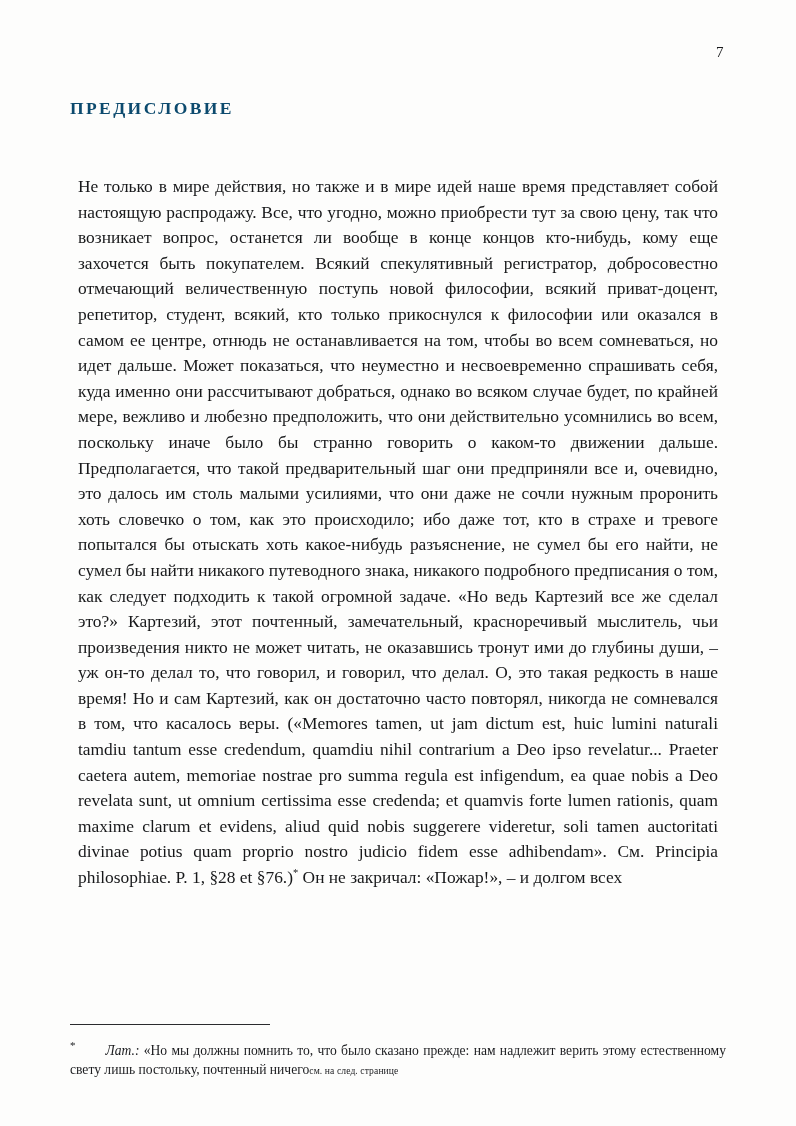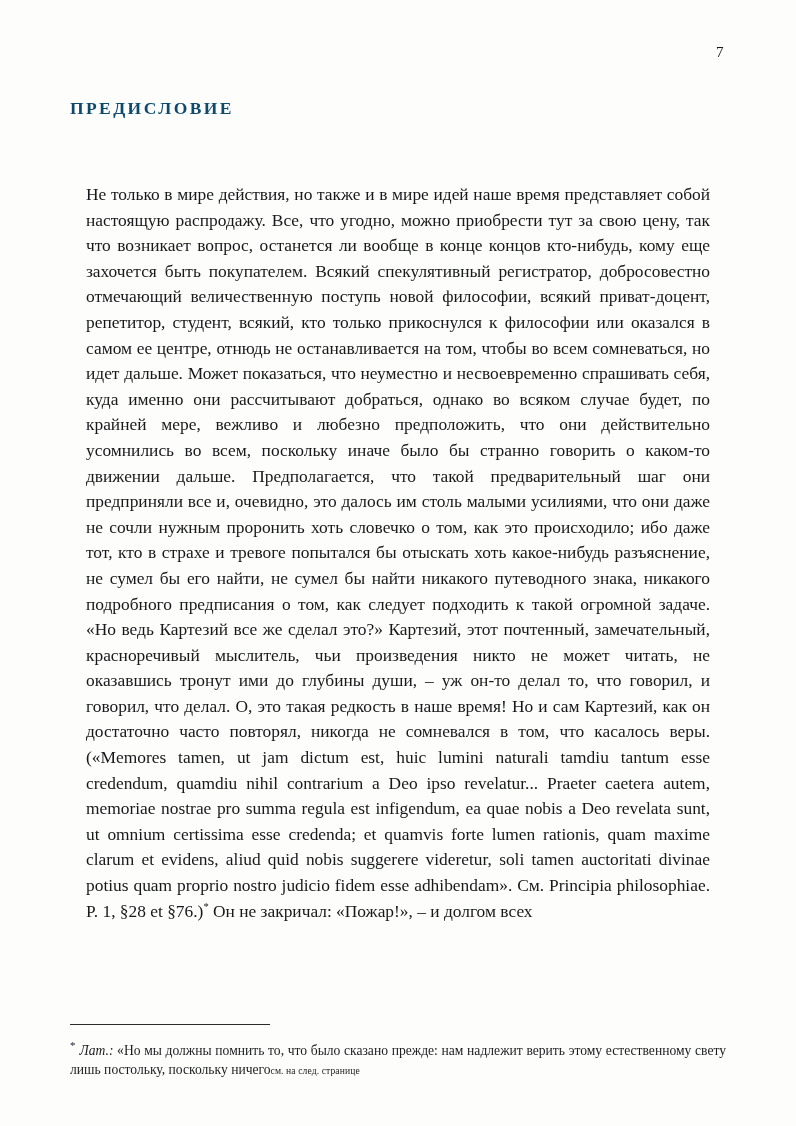--- a/index.html
+++ b/index.html
@@ -41,21 +41,21 @@
     left: 70px;
     width: 656px;
     font-size: 17.4px;
     line-height: 25.6px;
     text-align: justify;
     text-justify: inter-word;
     color: #17181a;
     hyphens: manual;
   }
   .body-block p {
-    margin: 16px;
+    margin: 8px;
     text-indent: 0;
   }
   .latin {
     font-family: "Liberation Serif", serif;
   }
   .footnote-rule {
     position: absolute;
     left: 70px;
     top: 1024px;
     width: 200px;
@@ -72,20 +72,21 @@
     text-align: justify;
     color: #1b1c1f;
   }
   .footnote .marker {
     font-size: 11px;
     vertical-align: super;
     margin-right: 4px;
   }
   .footnote .lat-label {
     font-style: italic;
+    margin-left: 26px;
   }
   .continued {
     font-size: 9.6px;
     letter-spacing: 0.1px;
     white-space: nowrap;
   }
   sup.note-ref {
     font-size: 10.5px;
     vertical-align: super;
     line-height: 0;
@@ -100,16 +101,16 @@
 
   <h1 class="chapter-title">ПРЕДИСЛОВИЕ</h1>
 
   <div class="body-block">
     <p><span>Не только в мире действия, но также и в мире идей наше время представляет собой настоящую распродажу. Все, что угодно, можно приобрести тут за свою цену, так что возникает вопрос, останется ли вообще в конце концов кто-нибудь, кому еще захочется быть покупателем. Всякий спекулятивный регистратор, добросовестно отмечающий величественную поступь новой философии, всякий приват-доцент, репетитор, студент, всякий, кто только прикоснулся к философии или оказался в самом ее центре, отнюдь не останавливается на том, чтобы во всем сомневаться, но идет дальше. Может показаться, что неуместно и несвоевременно спрашивать себя, куда именно они рассчитывают добраться, однако во всяком случае будет, по крайней мере, вежливо и любезно предположить, что они действительно усомнились во всем, поскольку иначе было бы странно говорить о каком-то движении дальше. Предполагается, что такой предварительный шаг они предприняли все и, очевидно, это далось им столь малыми усилиями, что они даже не сочли нужным проронить хоть словечко о том, как это происходило; ибо даже тот, кто в страхе и тревоге попытался бы отыскать хоть какое-нибудь разъяснение, не сумел бы его найти, не сумел бы найти никакого путеводного знака, никакого подробного предписания о том, как следует подходить к такой огромной задаче. «Но ведь Картезий все же сделал это?» Картезий, этот почтенный, замечательный, красноречивый мыслитель, чьи произведения никто не может читать, не оказавшись тронут ими до глубины души, – уж он-то делал то, что говорил, и говорил, что делал. О, это такая редкость в наше время! Но и сам Картезий, как он достаточно часто повторял, никогда не сомневался в том, что касалось веры. (</span><span class="latin">«Memores tamen, ut jam dictum est, huic lumini naturali tamdiu tantum esse credendum, quamdiu nihil contrarium a Deo ipso revelatur... Praeter caetera autem, memoriae nostrae pro summa regula est infigendum, ea quae nobis a Deo revelata sunt, ut omnium certissima esse credenda; et quamvis forte lumen rationis, quam maxime clarum et evidens, aliud quid nobis suggerere videretur, soli tamen auctoritati divinae potius quam proprio nostro judicio fidem esse adhibendam». См. Principia philosophiae. P. </span><span class="latin">1, §28 et §76.)</span><sup class="note-ref">*</sup><span> Он не закричал: «Пожар!», – и долгом всех</span></p>
   </div>
 
   <div class="footnote-rule"></div>
 
   <div class="footnote">
-    <span class="marker">*</span><span class="lat-label">Лат.:</span><span> «Но мы должны помнить то, что было сказано прежде: нам надлежит верить этому естественному свету лишь постольку, поскольку ничего</span><span class="continued">см. на след. странице</span>
+    <span class="marker">*</span><span class="lat-label">Лат.:</span><span> «Но мы должны помнить то, что было сказано прежде: нам надлежит верить этому естественному свету лишь постольку, почтенный ничего</span><span class="continued">см. на след. странице</span>
   </div>
 
 </div>
 
 </body></html>

